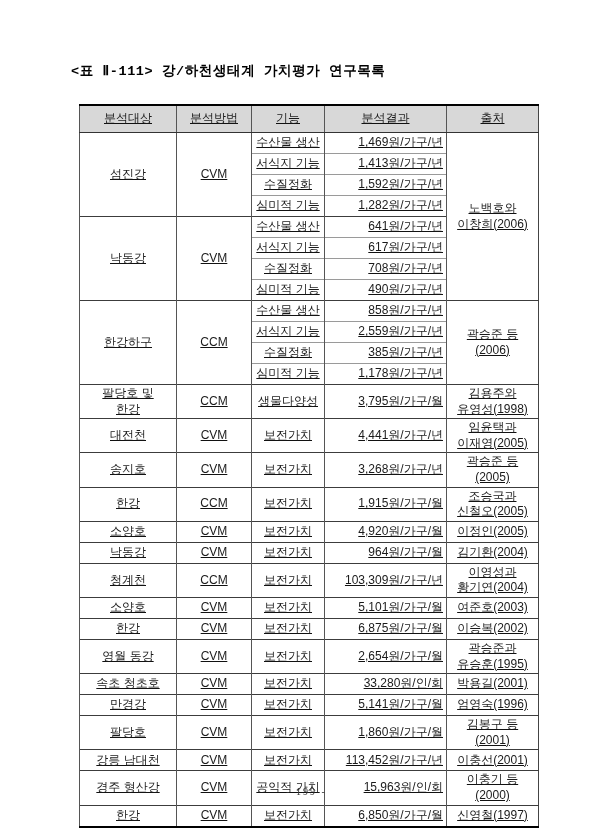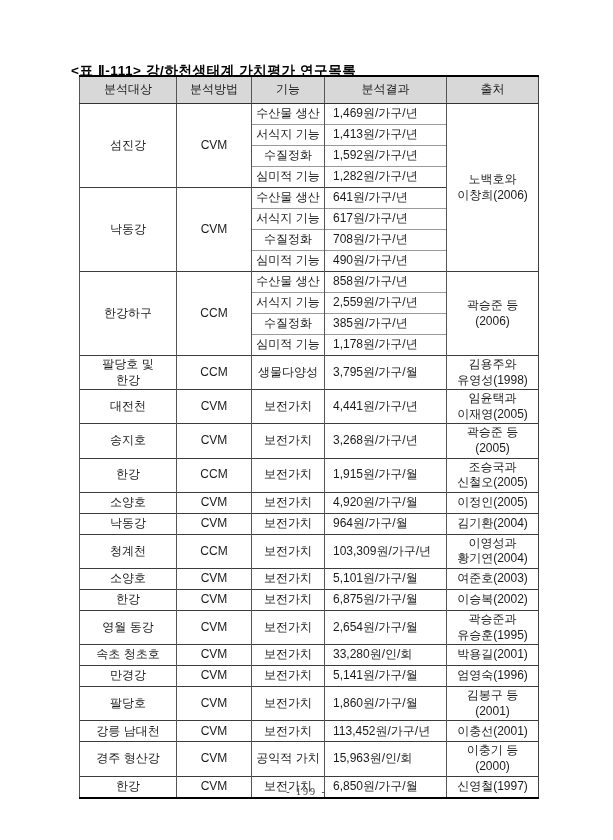--- a/index.html
+++ b/index.html
@@ -6,25 +6,25 @@
   .page {
     position:relative;
     width:613px; height:840px;
     background:#ffffff;
     font-family:"Liberation Sans", sans-serif;
     color:#111;
     overflow:hidden;
   }
   .title {
     position:absolute; left:71px; top:62px;
-    font-family:Liberation Sans, sans-serif;
+    font-family:Liberation Mono, monospace;
     font-size:13.5px; font-weight:600; letter-spacing:0.6px;
     color:#000; white-space:nowrap;
   }
-  .tbl-wrap { position:absolute; left:79px; top:75px; width:459px; }
+  .tbl-wrap { position:absolute; left:79px; top:104px; width:459px;text-decoration:underline; }
   table.valuation {
     border-collapse:collapse; table-layout:fixed; width:459px;
     font-size:12px; color:#1a1a1a;
     border-top:2px solid #000;
     border-bottom:2px solid #000;
     border-left:1px solid #444;
     border-right:1px solid #444;
   }
   col.c-target { width:97px; }
   col.c-method { width:75px; }
@@ -41,21 +41,21 @@
   }
   thead th {
     background:#d8d8d8;
     height:24px;
     border-top:2px solid #000;
     border-bottom:1px solid #333;
     font-weight:500;
   }
   tbody td { height:18px; }
   tbody tr.sec > td { border-top:1px solid #3c3c3c; }
-  td.col-result { text-align:left; padding-left:8px; }
+  td.col-result { text-align:right; padding-left:8px; }
   .footnotes {
     position:absolute; left:80px; top:704px; width:470px;
     font-size:10.5px; font-style:italic; color:#222;
     line-height:1.55;
   }
   .pageno {
     position:absolute; left:0; top:786px; width:613px;
     text-align:center; font-family:"Liberation Serif", serif;
     font-size:10px; color:#333; letter-spacing:2px;
   }

